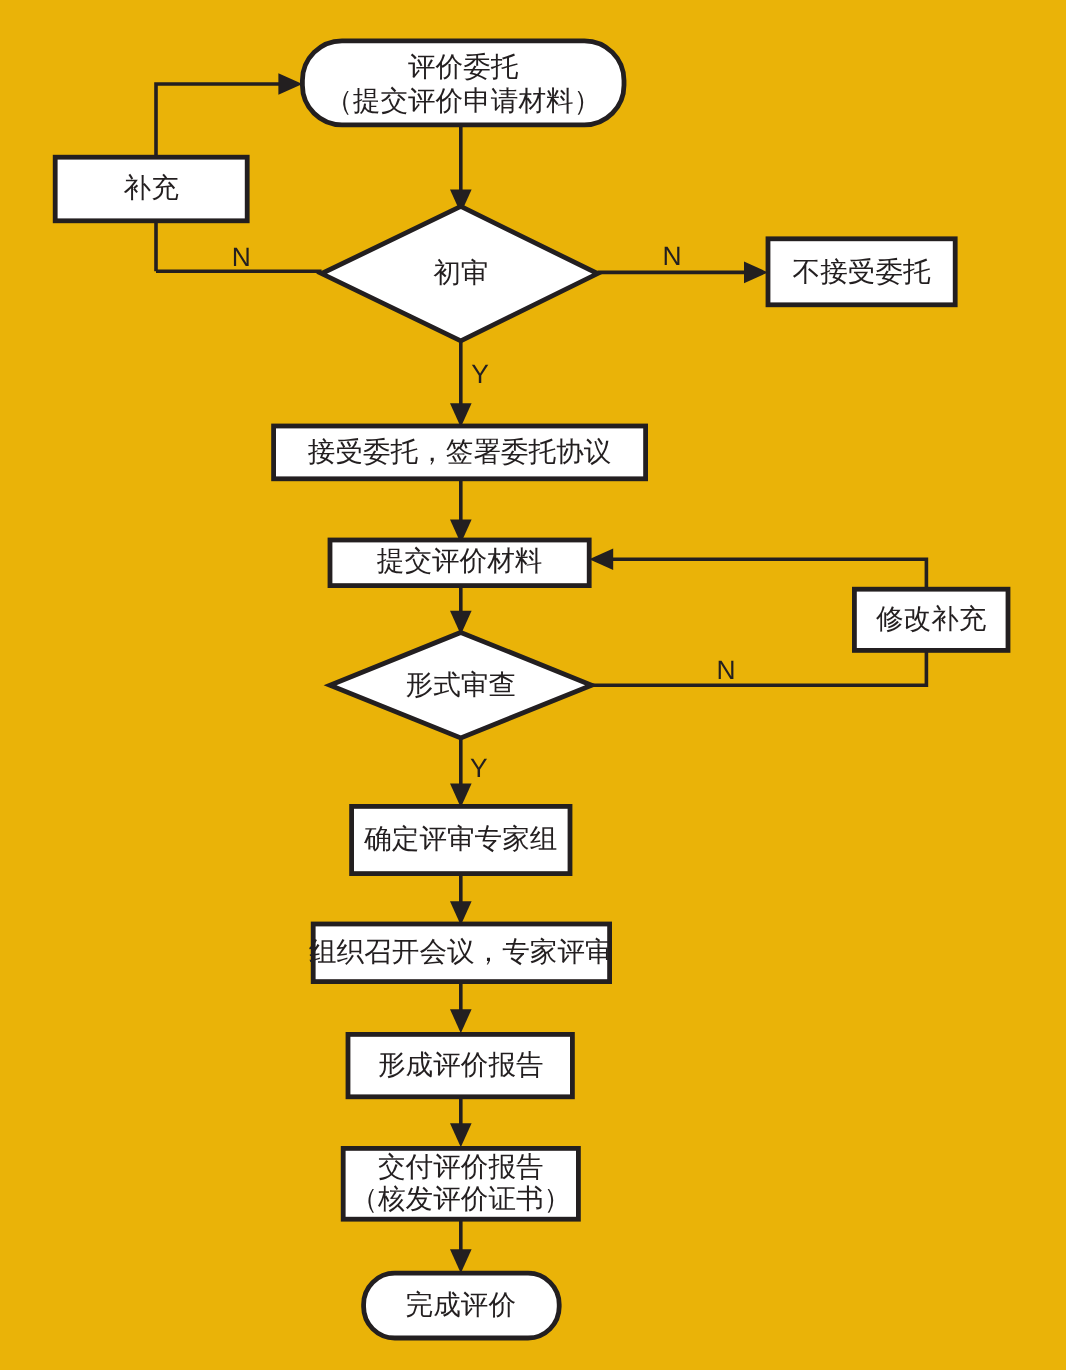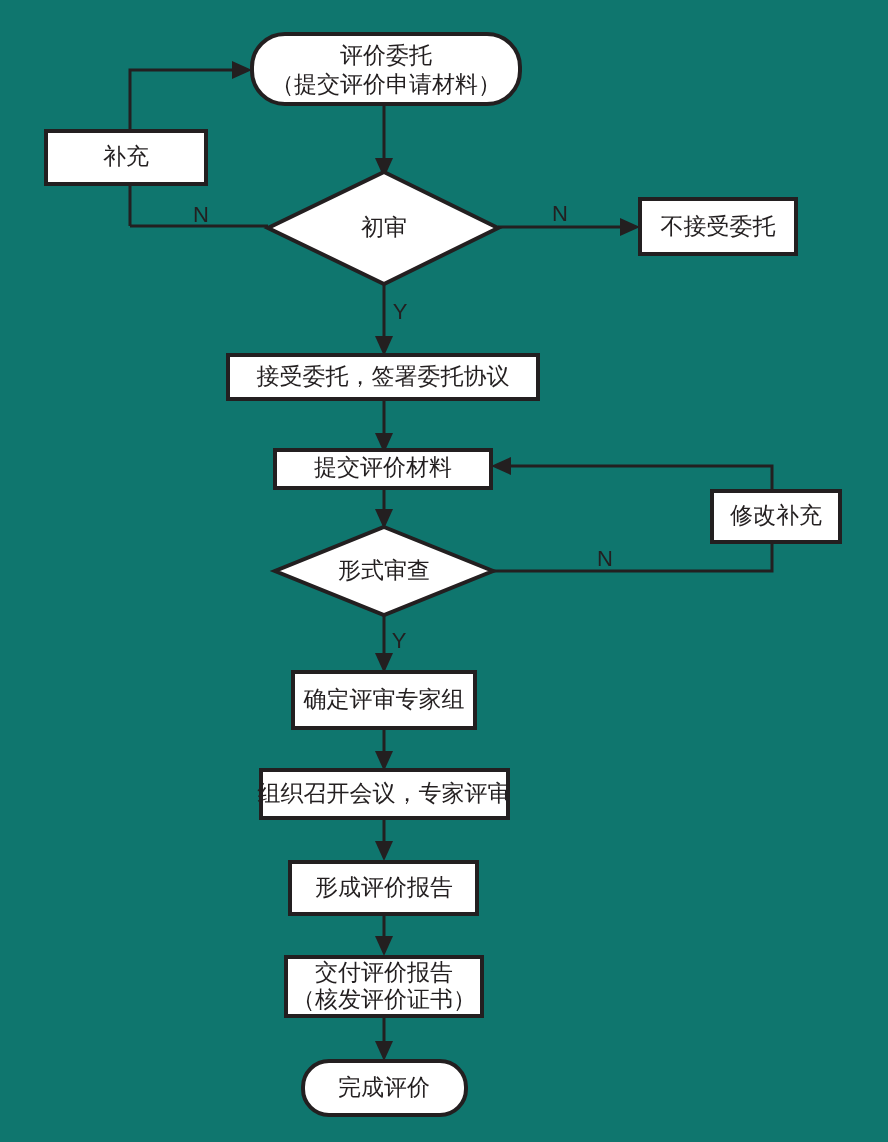--- a/index.html
+++ b/index.html
@@ -10,21 +10,21 @@
   body {
     width: 888px;
     height: 1142px;
     font-family: "Liberation Sans", "DejaVu Sans", sans-serif;
     overflow: hidden;
   }
   #flowchart-root {
     position: relative;
     width: 888px;
     height: 1142px;
-    background: #0f766e;
+    background: #eab308;
   }
   svg#flow-svg {
     display: block;
     width: 888px;
     height: 1142px;
   }
   .node-shape {
     fill: #ffffff;
     stroke: #231f20;
     stroke-width: 4;

